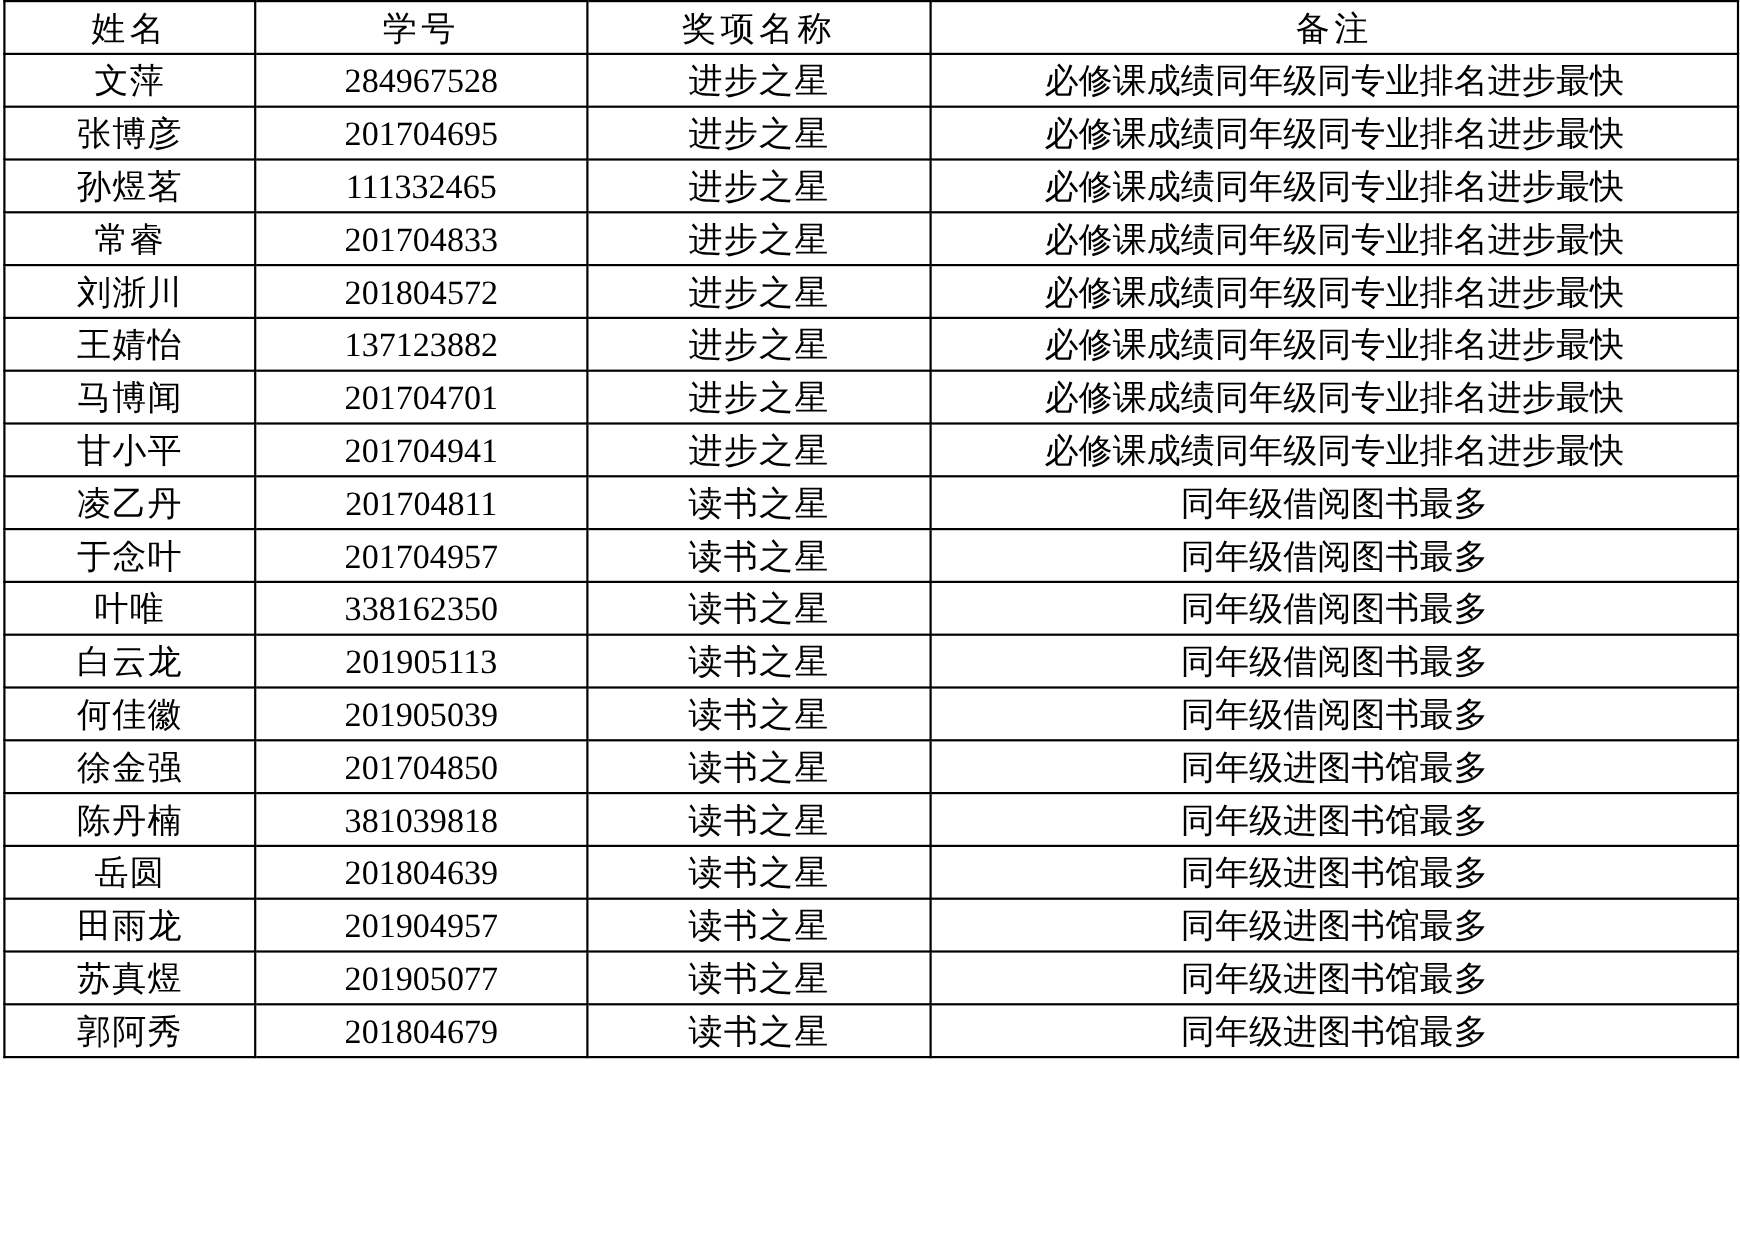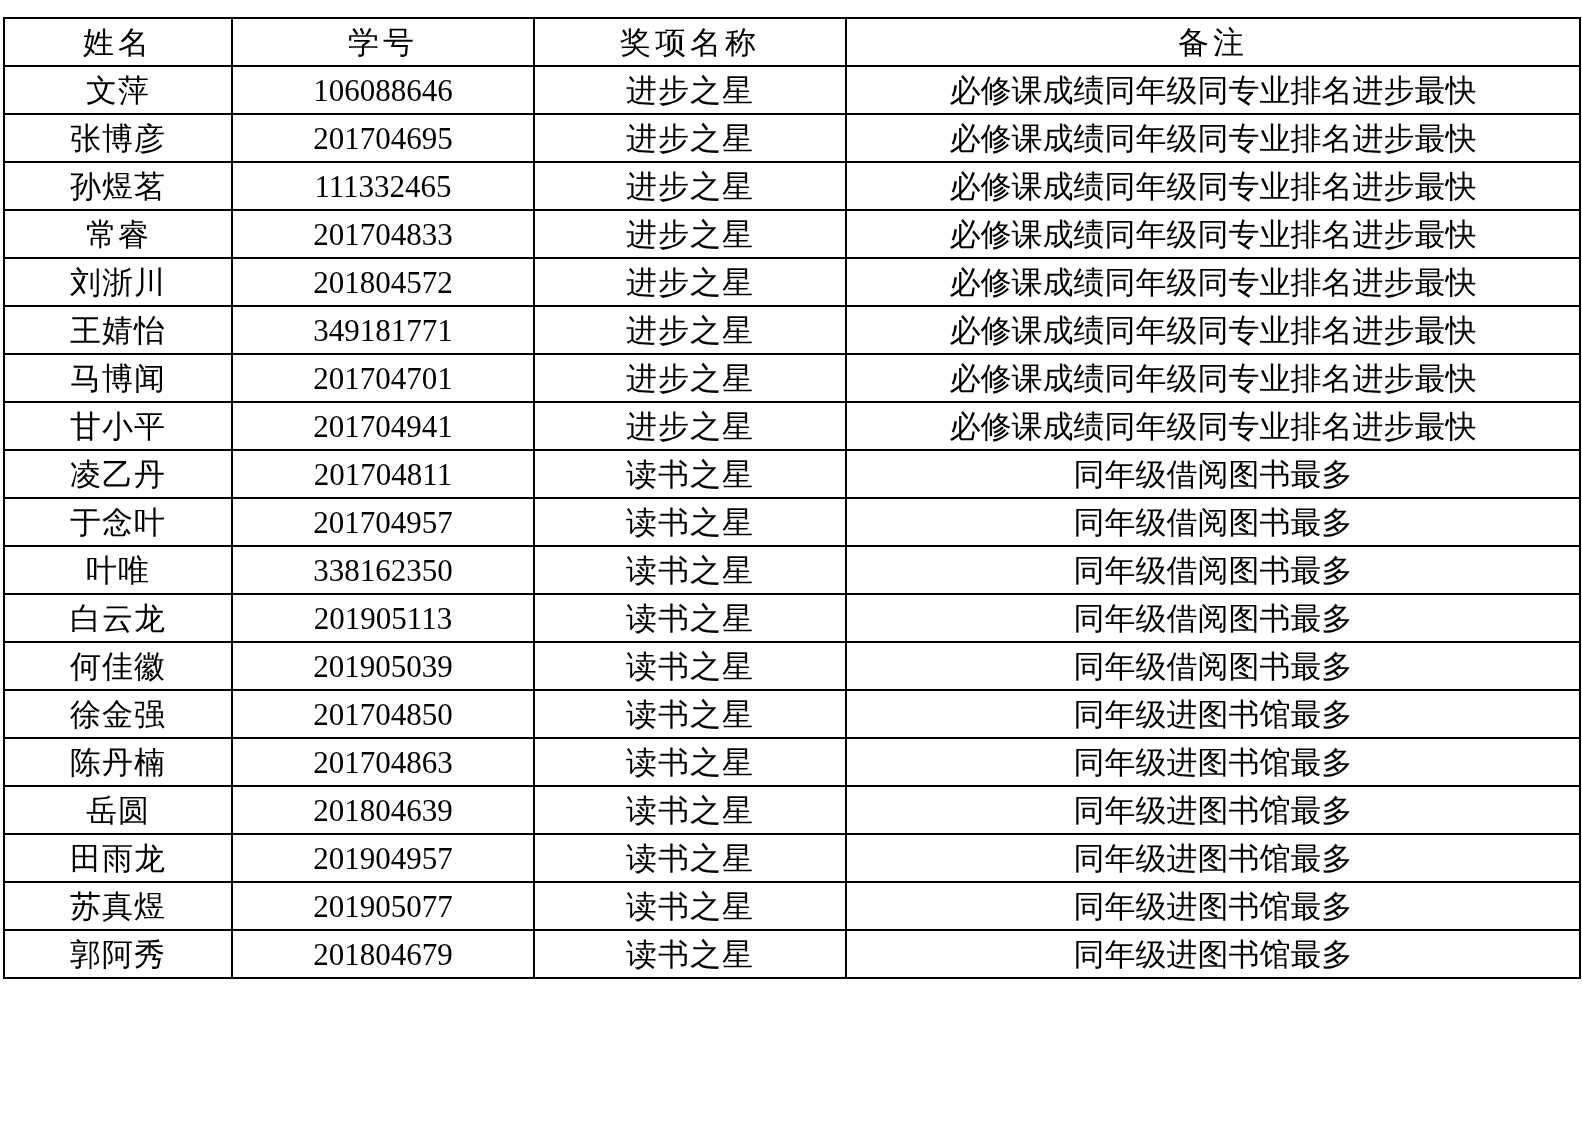--- a/index.html
+++ b/index.html
@@ -16,21 +16,21 @@
   }
   .sheet {
     width: 1582px;
     height: 1136px;
     box-sizing: border-box;
   }
   table.award-table {
     border-collapse: collapse;
     table-layout: fixed;
     width: 1576px;
-    margin: 17px 0 0 3px;
+    margin: 0 0 0 3px;
   }
   table.award-table td,
   table.award-table th {
     border: 2px solid #000000;
     text-align: center;
     vertical-align: middle;
     font-weight: normal;
     font-size: 31px;
     line-height: 1.0;
     height: 44px;
@@ -62,21 +62,21 @@
     </colgroup>
     <tbody id="table-body">
       <tr class="hdr">
         <td>姓名</td>
         <td>学号</td>
         <td>奖项名称</td>
         <td>备注</td>
       </tr>
         <tr>
           <td class="cell-name">文萍</td>
-          <td class="cell-id">106088646</td>
+          <td class="cell-id">284967528</td>
           <td class="cell-award">进步之星</td>
           <td class="cell-remark">必修课成绩同年级同专业排名进步最快</td>
         </tr>
         <tr>
           <td class="cell-name">张博彦</td>
           <td class="cell-id">201704695</td>
           <td class="cell-award">进步之星</td>
           <td class="cell-remark">必修课成绩同年级同专业排名进步最快</td>
         </tr>
         <tr>
@@ -92,21 +92,21 @@
           <td class="cell-remark">必修课成绩同年级同专业排名进步最快</td>
         </tr>
         <tr>
           <td class="cell-name">刘浙川</td>
           <td class="cell-id">201804572</td>
           <td class="cell-award">进步之星</td>
           <td class="cell-remark">必修课成绩同年级同专业排名进步最快</td>
         </tr>
         <tr>
           <td class="cell-name">王婧怡</td>
-          <td class="cell-id">349181771</td>
+          <td class="cell-id">137123882</td>
           <td class="cell-award">进步之星</td>
           <td class="cell-remark">必修课成绩同年级同专业排名进步最快</td>
         </tr>
         <tr>
           <td class="cell-name">马博闻</td>
           <td class="cell-id">201704701</td>
           <td class="cell-award">进步之星</td>
           <td class="cell-remark">必修课成绩同年级同专业排名进步最快</td>
         </tr>
         <tr>
@@ -146,21 +146,21 @@
           <td class="cell-remark">同年级借阅图书最多</td>
         </tr>
         <tr>
           <td class="cell-name">徐金强</td>
           <td class="cell-id">201704850</td>
           <td class="cell-award">读书之星</td>
           <td class="cell-remark">同年级进图书馆最多</td>
         </tr>
         <tr>
           <td class="cell-name">陈丹楠</td>
-          <td class="cell-id">201704863</td>
+          <td class="cell-id">381039818</td>
           <td class="cell-award">读书之星</td>
           <td class="cell-remark">同年级进图书馆最多</td>
         </tr>
         <tr>
           <td class="cell-name">岳圆</td>
           <td class="cell-id">201804639</td>
           <td class="cell-award">读书之星</td>
           <td class="cell-remark">同年级进图书馆最多</td>
         </tr>
         <tr>

